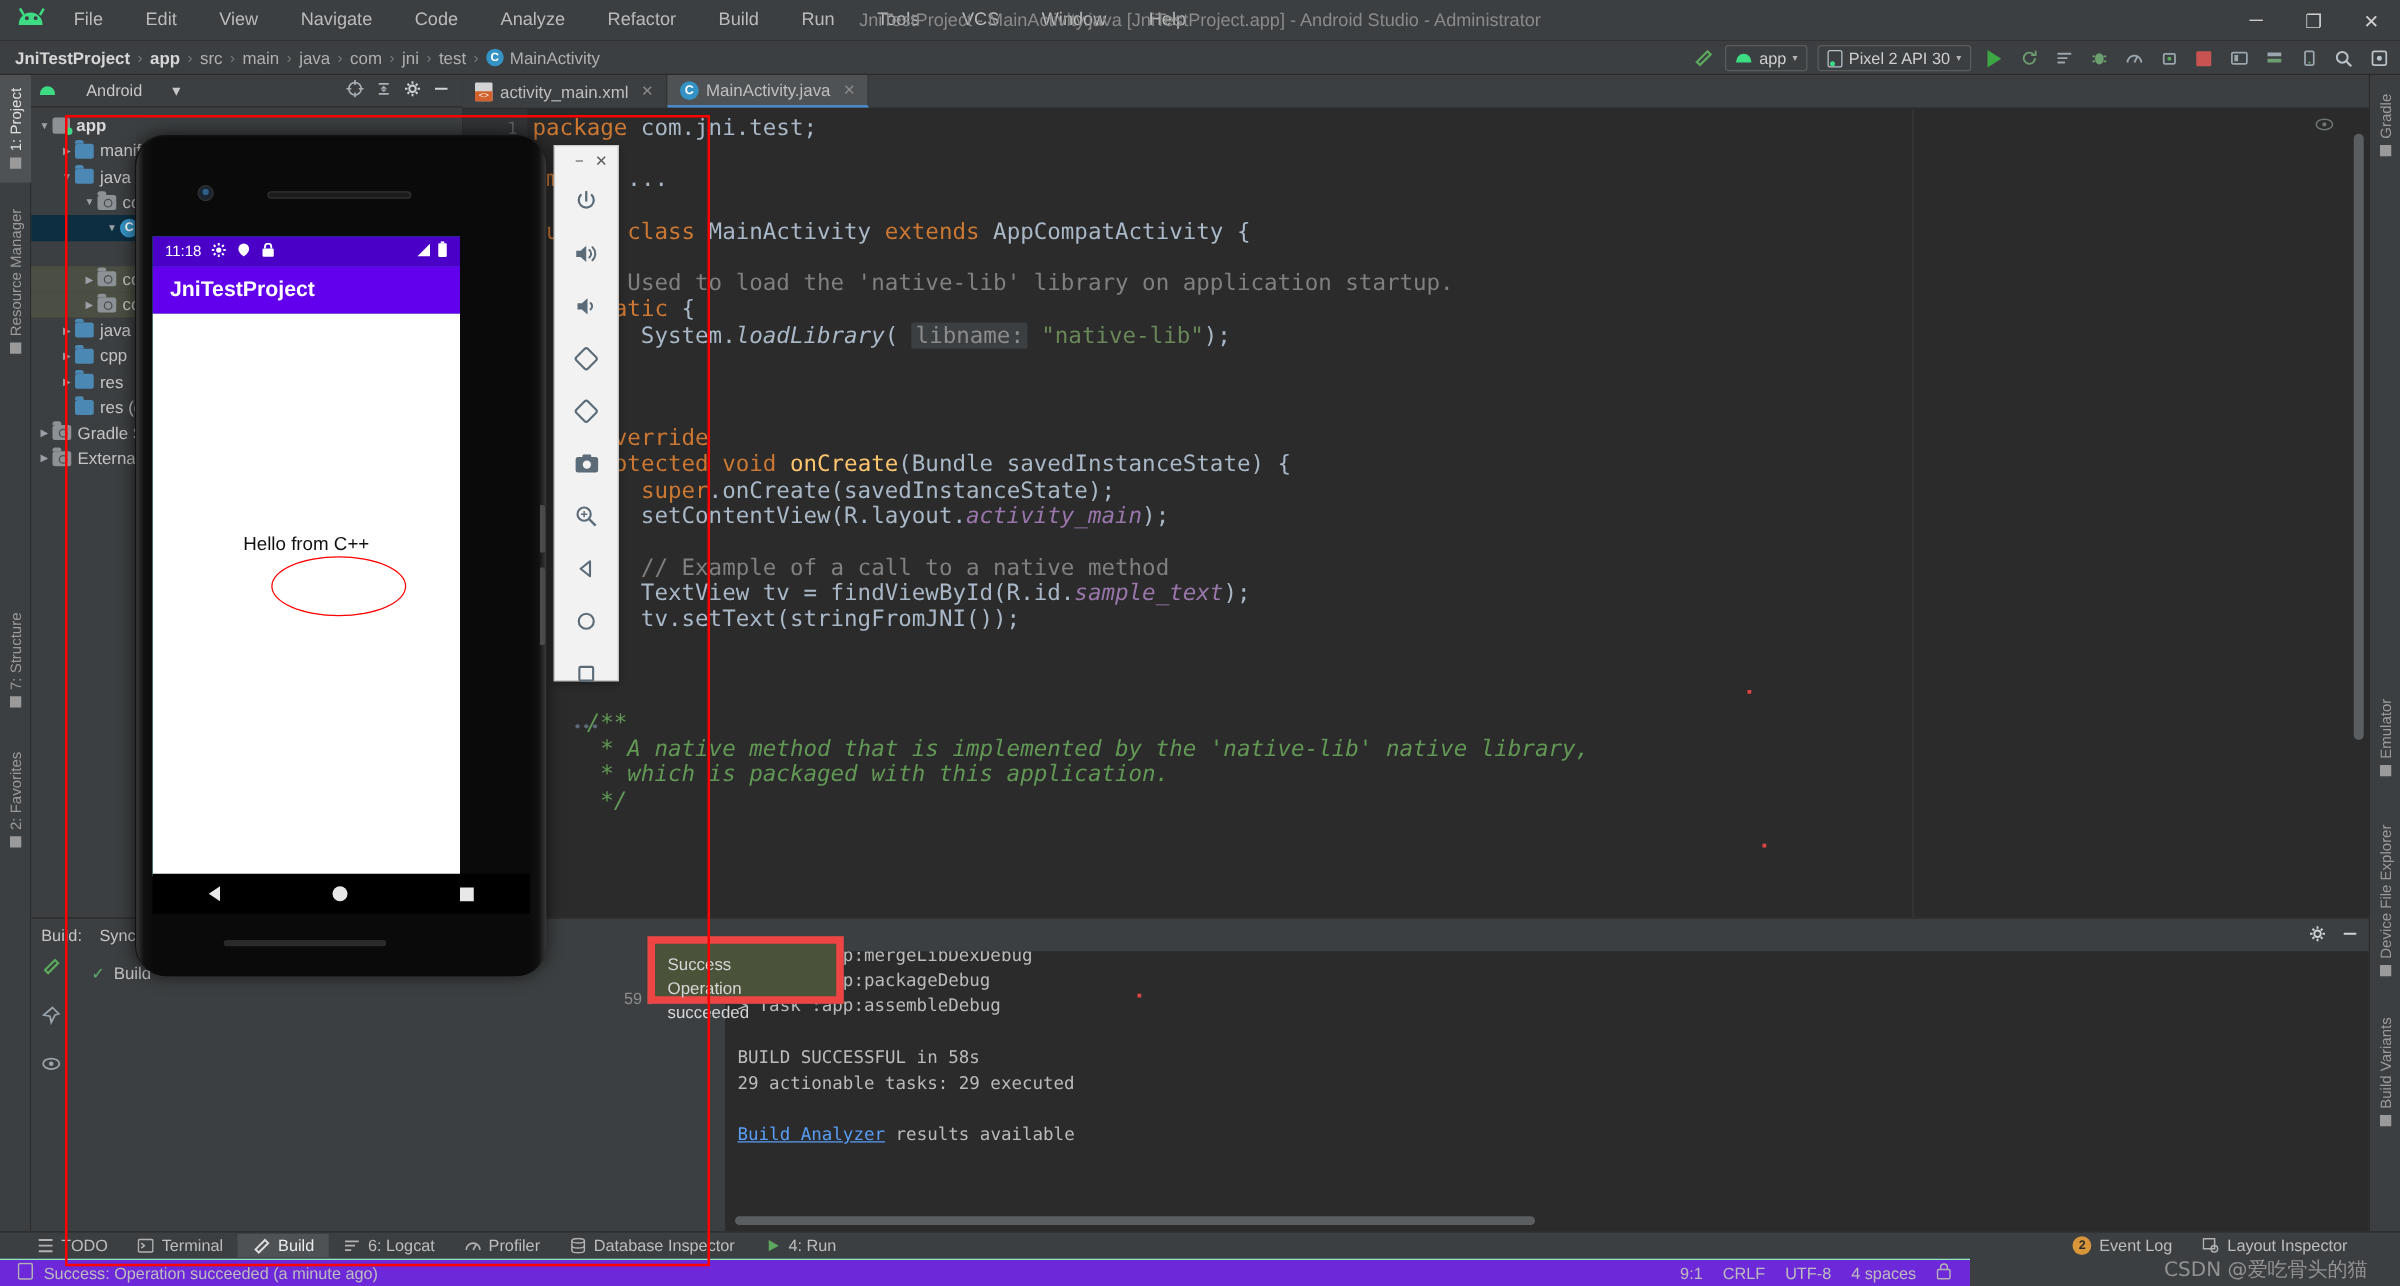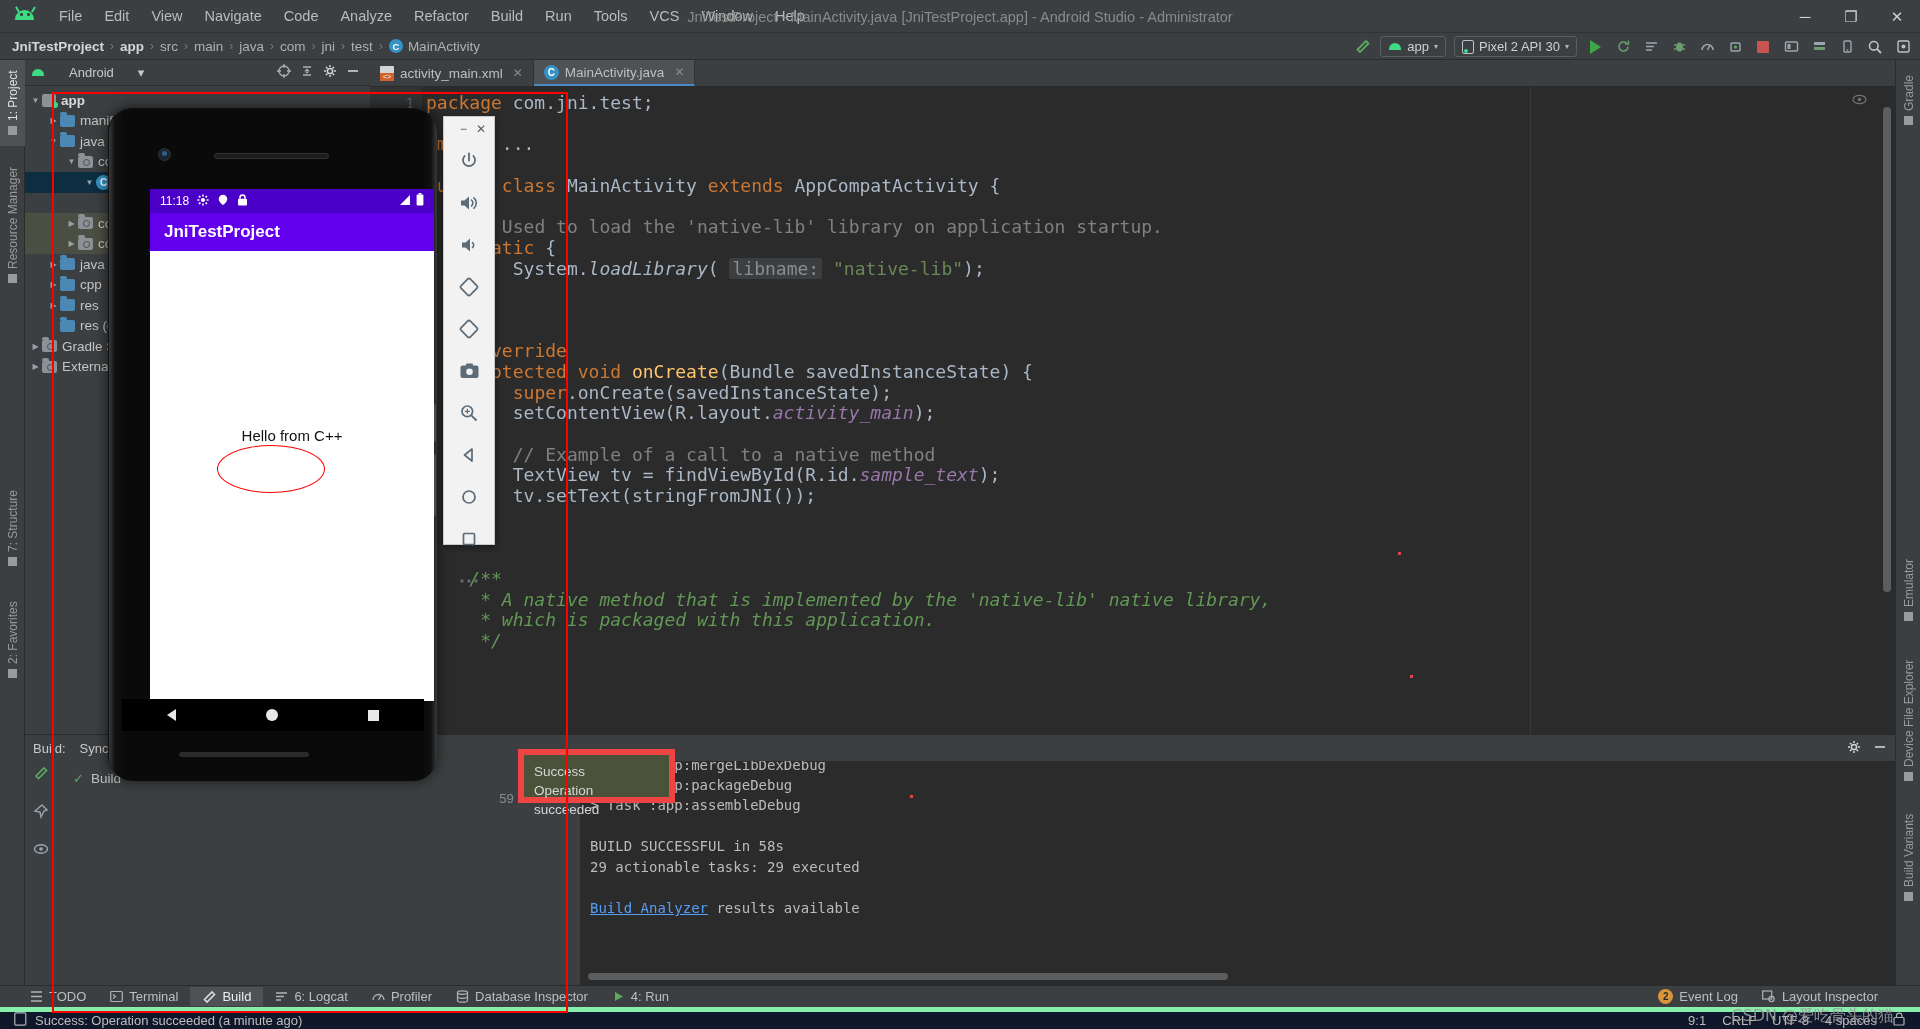--- a/index.html
+++ b/index.html
@@ -23,21 +23,21 @@
     background: #3ddc84; border-radius: 10px 10px 0 0;
   }
   .android-logo .eye { position: absolute; width: 2.5px; height: 2.5px; background: #3c3f41; border-radius: 50%; top: 8px; }
   .android-logo .eye.l { left: 8px; } .android-logo .eye.r { left: 15px; }
   .android-logo .ant {
     position: absolute; width: 1.6px; height: 6px; background: #3ddc84; top: 1px; transform-origin: bottom;
   }
   .android-logo .ant.l { left: 6px; transform: rotate(-30deg); }
   .android-logo .ant.r { left: 19px; transform: rotate(30deg); }
 
-  .menubar { display: flex; align-items: flex-start; gap: 0px; }
+  .menubar { display: flex; align-items: flex-start; gap: 12px; }
   .menu-item {
     color: #bbbbbb; font-size: 14.5px; padding: 4px 11px; cursor: default; white-space: nowrap;
   }
 
   .win-title {
     position: absolute; left: 0; top: 0; width: 1920px; height: 33px;
     display: flex; align-items: center; justify-content: center;
     color: #8a8a8a; font-size: 14.5px; pointer-events: none;
   }
   .win-buttons { position: absolute; right: 0; top: 0; height: 33px; display: flex; align-items: center; }
@@ -172,39 +172,39 @@
     position: absolute; left: 0; bottom: 22px; width: 1920px; height: 22px; background: #3c3f41;
     display: flex; align-items: center; gap: 0; border-top: 1px solid #2b2b2b;
   }
   .btw { display: flex; align-items: center; gap: 6px; padding: 2px 12px; color: #bdbdbd; font-size: 13px; white-space: nowrap;}
   .btw.active { background: #4e5254; color: #ececec; }
   .badge-orange {
     width:15px; height:15px; border-radius:50%; background:#d9953a; color:#2b2b2b;
     font-size:10px; font-weight:bold; display:flex; align-items:center; justify-content:center;
   }
   .statusbar {
-    position: absolute; left: 0; bottom: 0; width: 1920px; height: 22px; background: #0f172a;
-    display: flex; align-items: center; color: #bdbdbd; font-size: 13px; border-top:5px solid #86efac;
+    position: absolute; left: 0; bottom: 0; width: 1576px; height: 22px; background: #6d28d9;
+    display: flex; align-items: center; color: #bdbdbd; font-size: 13px; border-top:1px solid #86efac;
   }
   .sb-right { margin-left: auto; display: flex; align-items: center; gap: 16px; padding-right: 14px; }
 
   
   .emulator {
     position: absolute; left: 108px; top: 108px; width: 328px; height: 672px;
     background: #1a1a1a; border-radius: 24px; box-shadow: 0 0 14px rgba(0,0,0,.7);
     border: 1px solid #111;
   }
   .emu-bezel {
     position: absolute; left: 0; top: 0; width: 328px; height: 672px; border-radius: 24px;
     background: linear-gradient(90deg,#3a3a3a 0px,#111 6px,#0a0a0a 14px,#0a0a0a 314px,#111 322px,#3a3a3a 328px);
   }
   .emu-cam { position: absolute; left: 49px; top: 39px; width: 13px; height: 13px; border-radius:50%; background:#1b2430; border:1px solid #333;}
   .emu-cam::after{content:"";position:absolute;left:3px;top:2px;width:5px;height:5px;border-radius:50%;background:#2f5f87;}
   .emu-speaker { position:absolute; left:105px; top:44px; width:115px; height:6px; border-radius:3px; background:#1c1c1c; border:1px solid #333;}
-  .emu-screen { position: absolute; left: 13px; top: 80px; width: 284px; height: 512px; background: #0f766e; overflow:hidden;margin-left:28px;}
+  .emu-screen { position: absolute; left: 13px; top: 80px; width: 246px; height: 512px; background: #0f766e; overflow:hidden;}
   .emu-statusbar { height: 24px; background: #4b00c8; display:flex; align-items:center; padding: 0 10px; color:#fff; font-size:12px; gap:8px;}
   .emu-status-right { margin-left:auto; display:flex; align-items:center; gap:4px;}
   .emu-appbar { height: 38px; background: #6200ee; display:flex; align-items:center; padding: 0 14px;}
   .emu-apptitle { color:#fff; font-size: 17px; font-weight: bold; }
   .emu-content { position:relative; height: 450px; background:#fff;}
   .emu-hello {
     position:absolute; left:0; right:0; top: 176px; text-align:center;
     color:#111; font-size: 15px;
   }
   .emu-nav { position:absolute; left:13px; bottom:48px; width:302px; height:32px; background:#000; display:flex; align-items:center; justify-content:space-around;}

